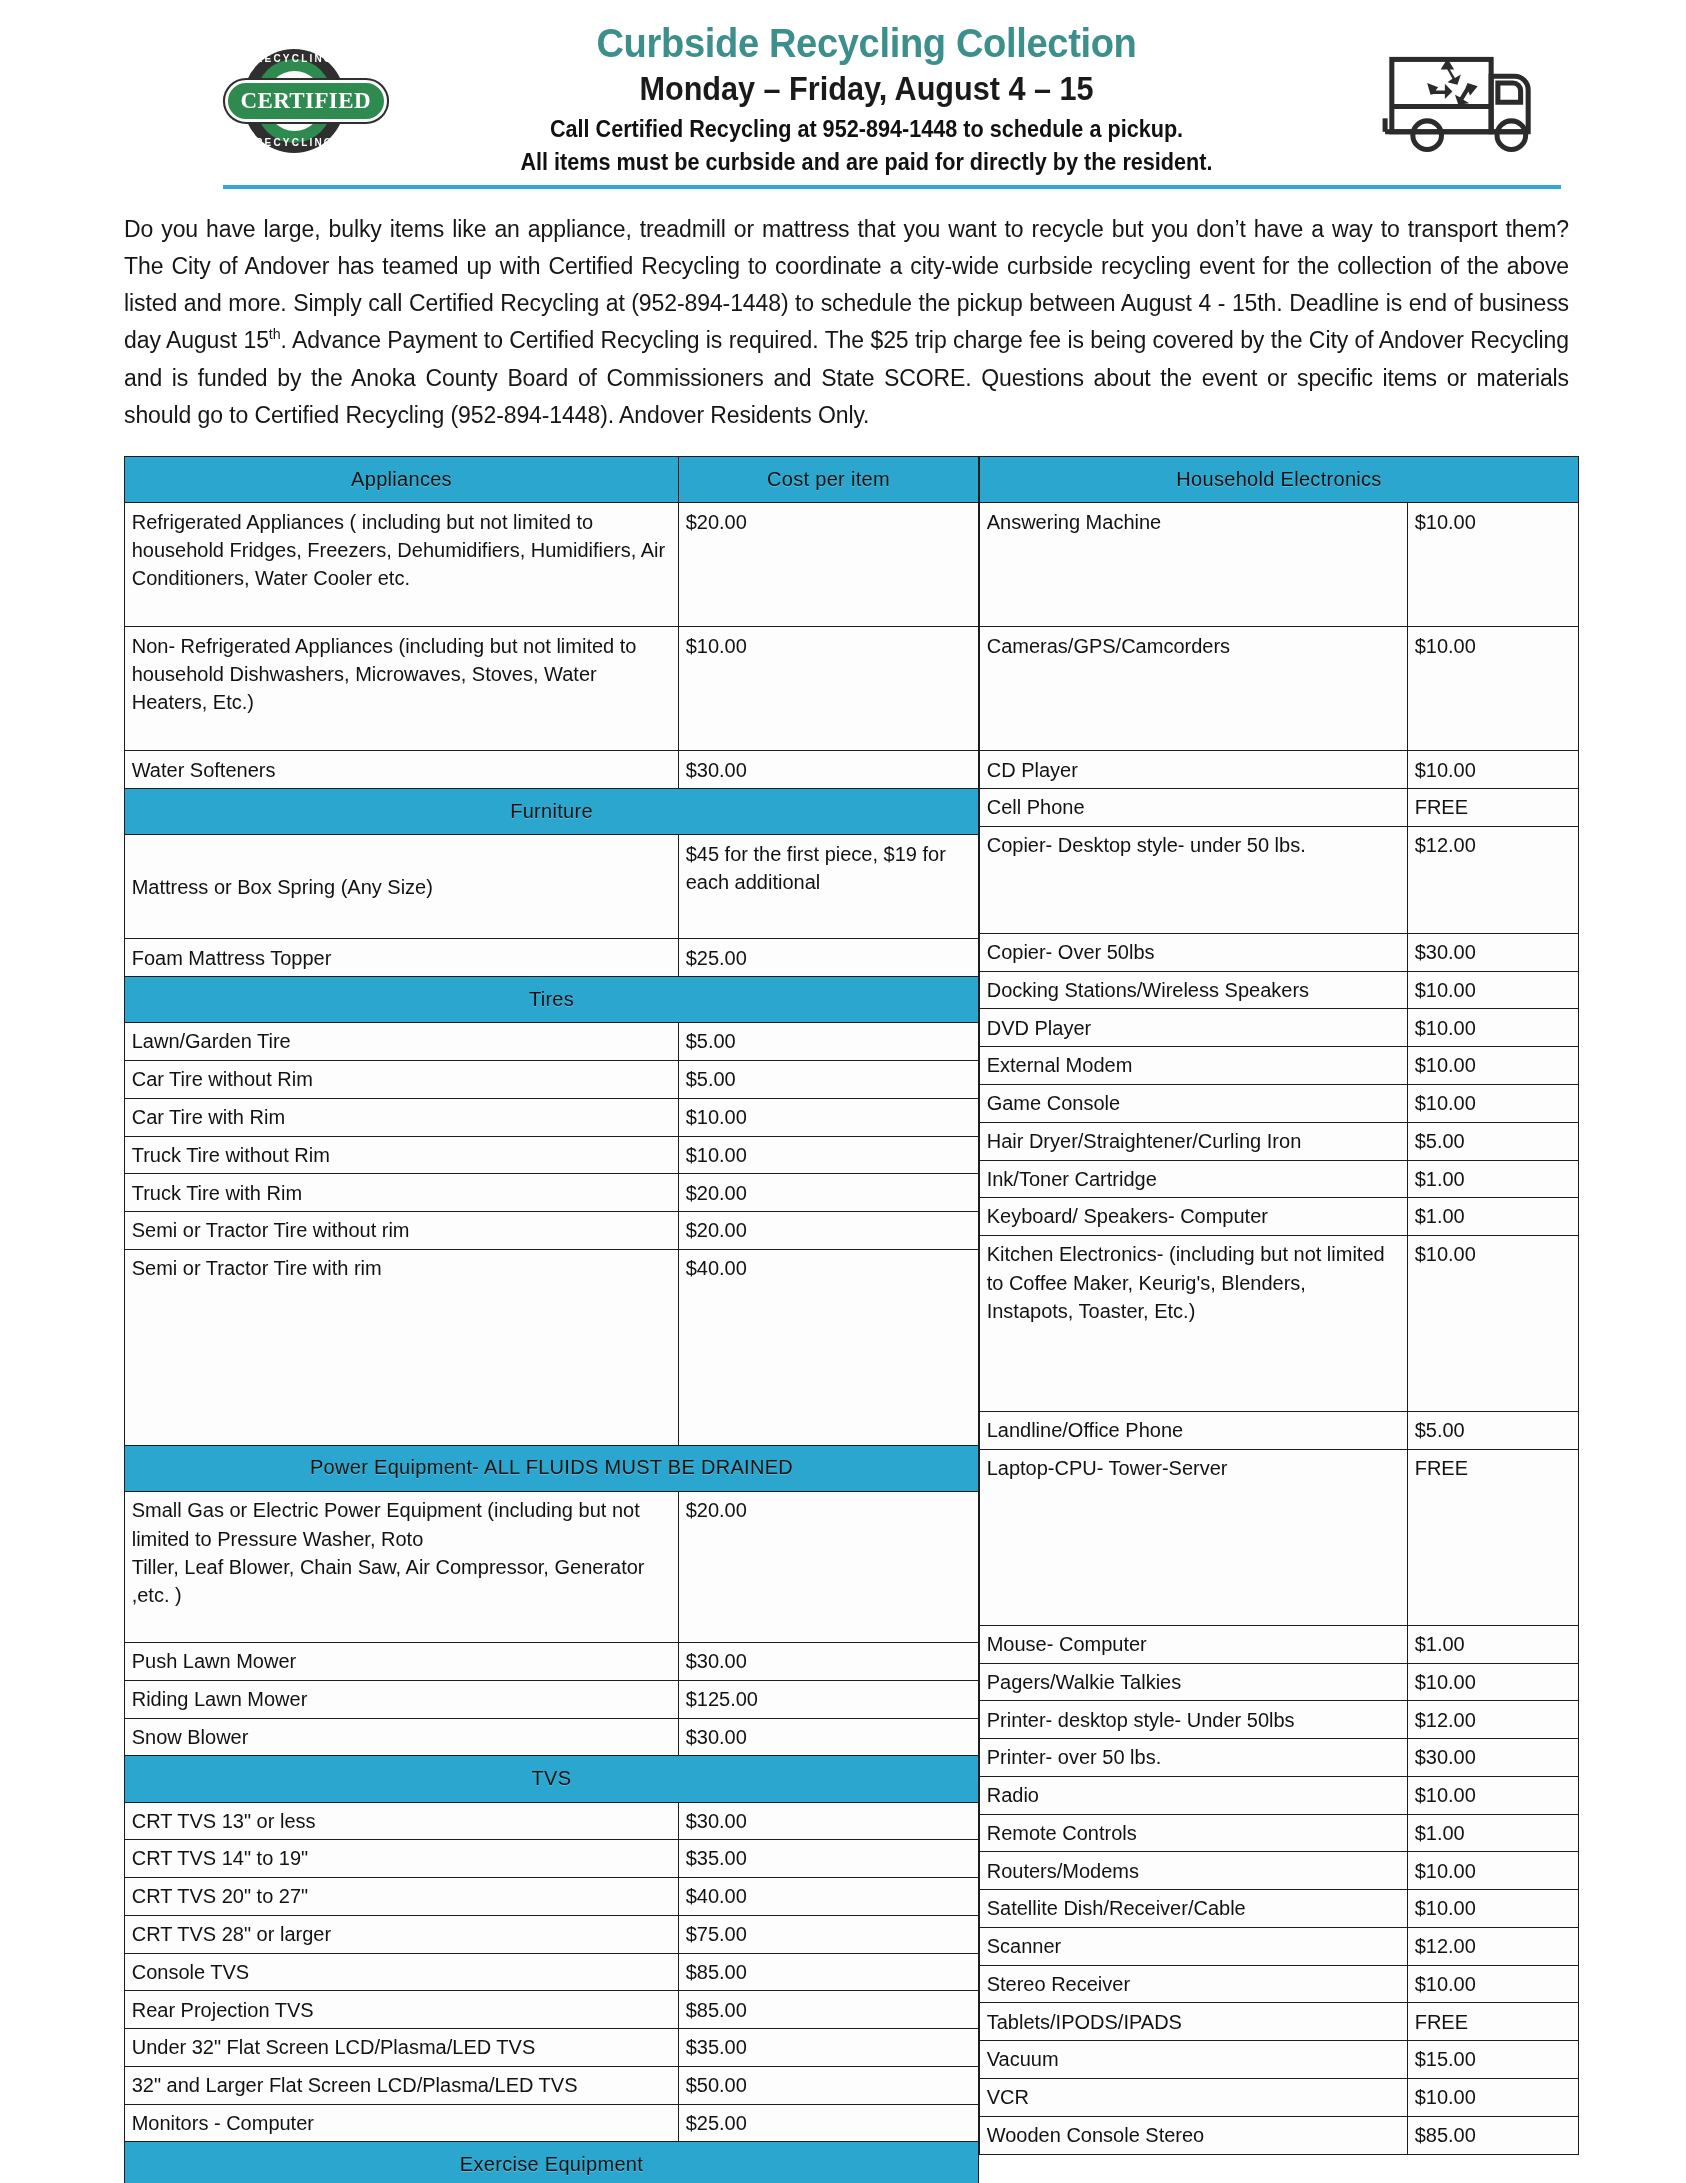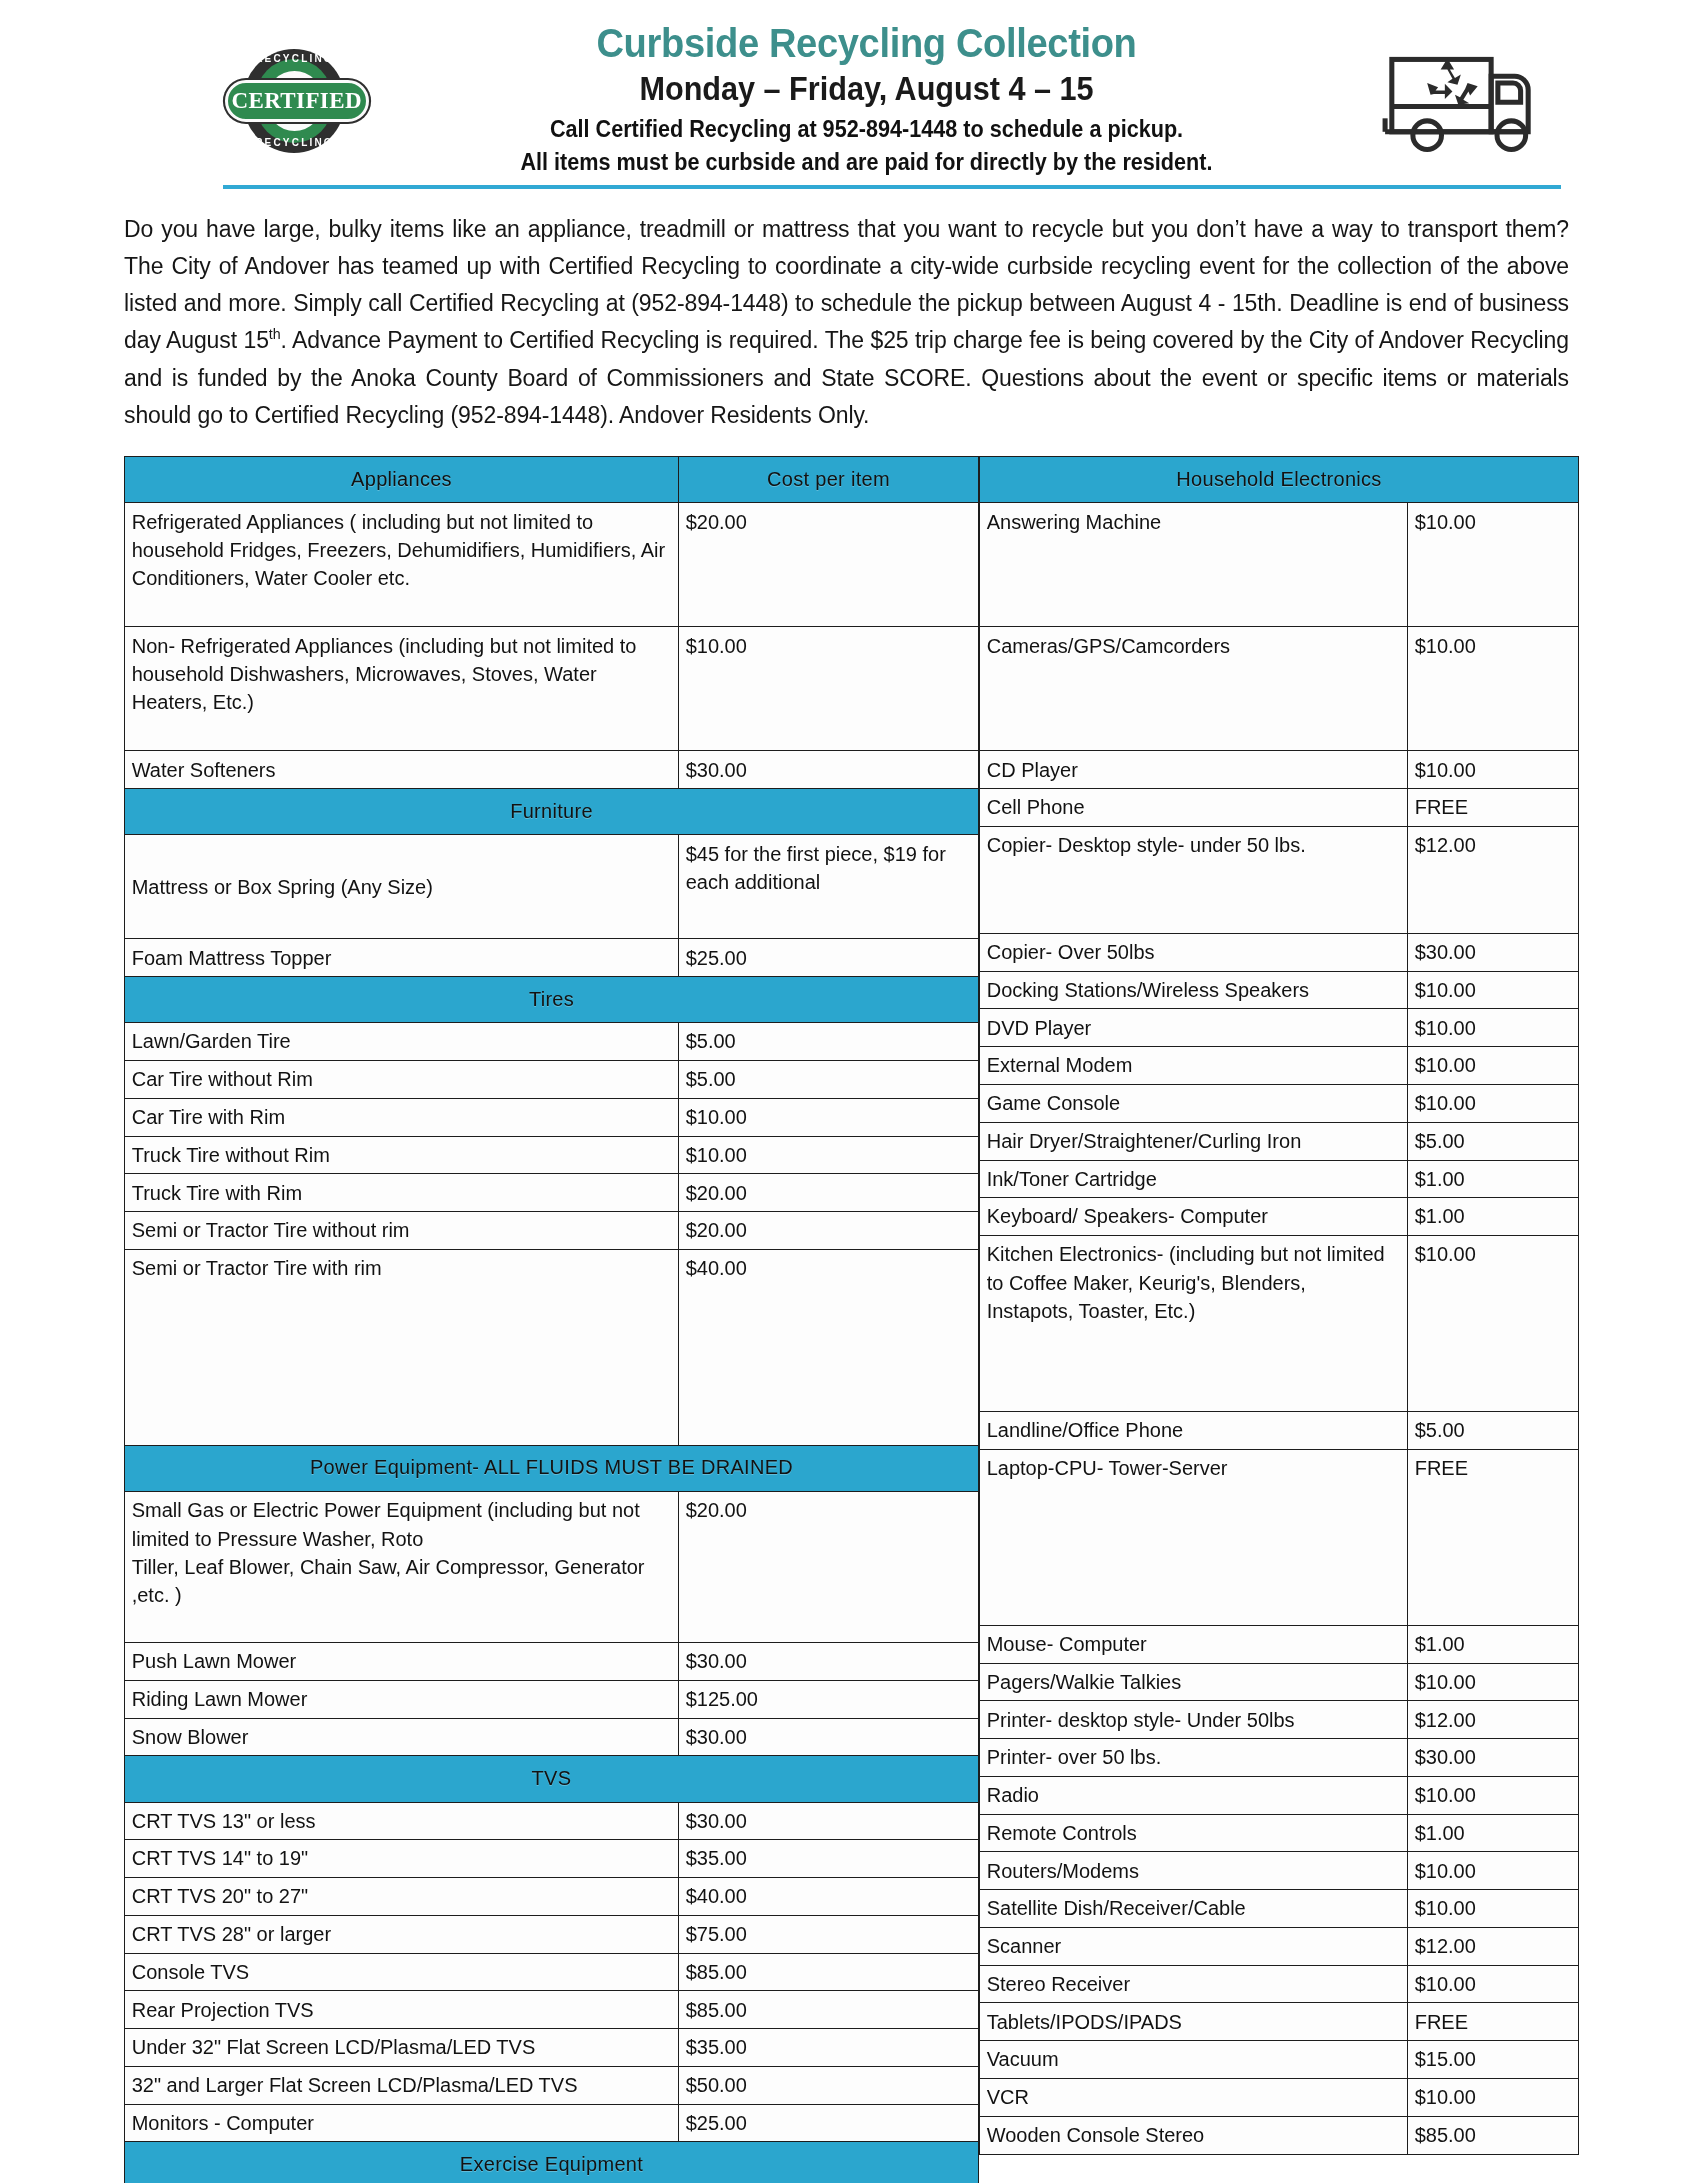--- a/index.html
+++ b/index.html
@@ -149,21 +149,21 @@
   }
   .logo .arc-top .core { top: 22px; border-radius: 28px 28px 0 0; }
   .logo .arc-bot .core { bottom: 22px; border-radius: 0 0 28px 28px; }
   .logo .arc-label {
     position: absolute; left: 0; width: 143px; text-align: center;
     font-size: 10px; font-weight: bold; color: #ffffff; letter-spacing: 2.2px;
   }
   .logo .arc-label.t { top: 5.9px; }
   .logo .arc-label.b { bottom: 5.9px; }
   .logo .oval {
-    position: absolute; top: 33px; left: 1.7px; width: 144px; height: 42px;
+    position: absolute; top: 33px; left: 1.7px; width: 162px; height: 42px;
     background: #2f8a4f; border: 3.4px solid #fbfbfb; border-radius: 22px;
     box-shadow: 0 0 0 2.1px #2f2f2f;
     display: flex; align-items: center; justify-content: center;
   }
   .logo .oval span {
     color: #ffffff; font-weight: bold; font-size: 23px; letter-spacing: 0.4px;
     font-family: "Liberation Serif", serif;
   }
 
   .truck-svg { display: block; margin: 0 auto; }

